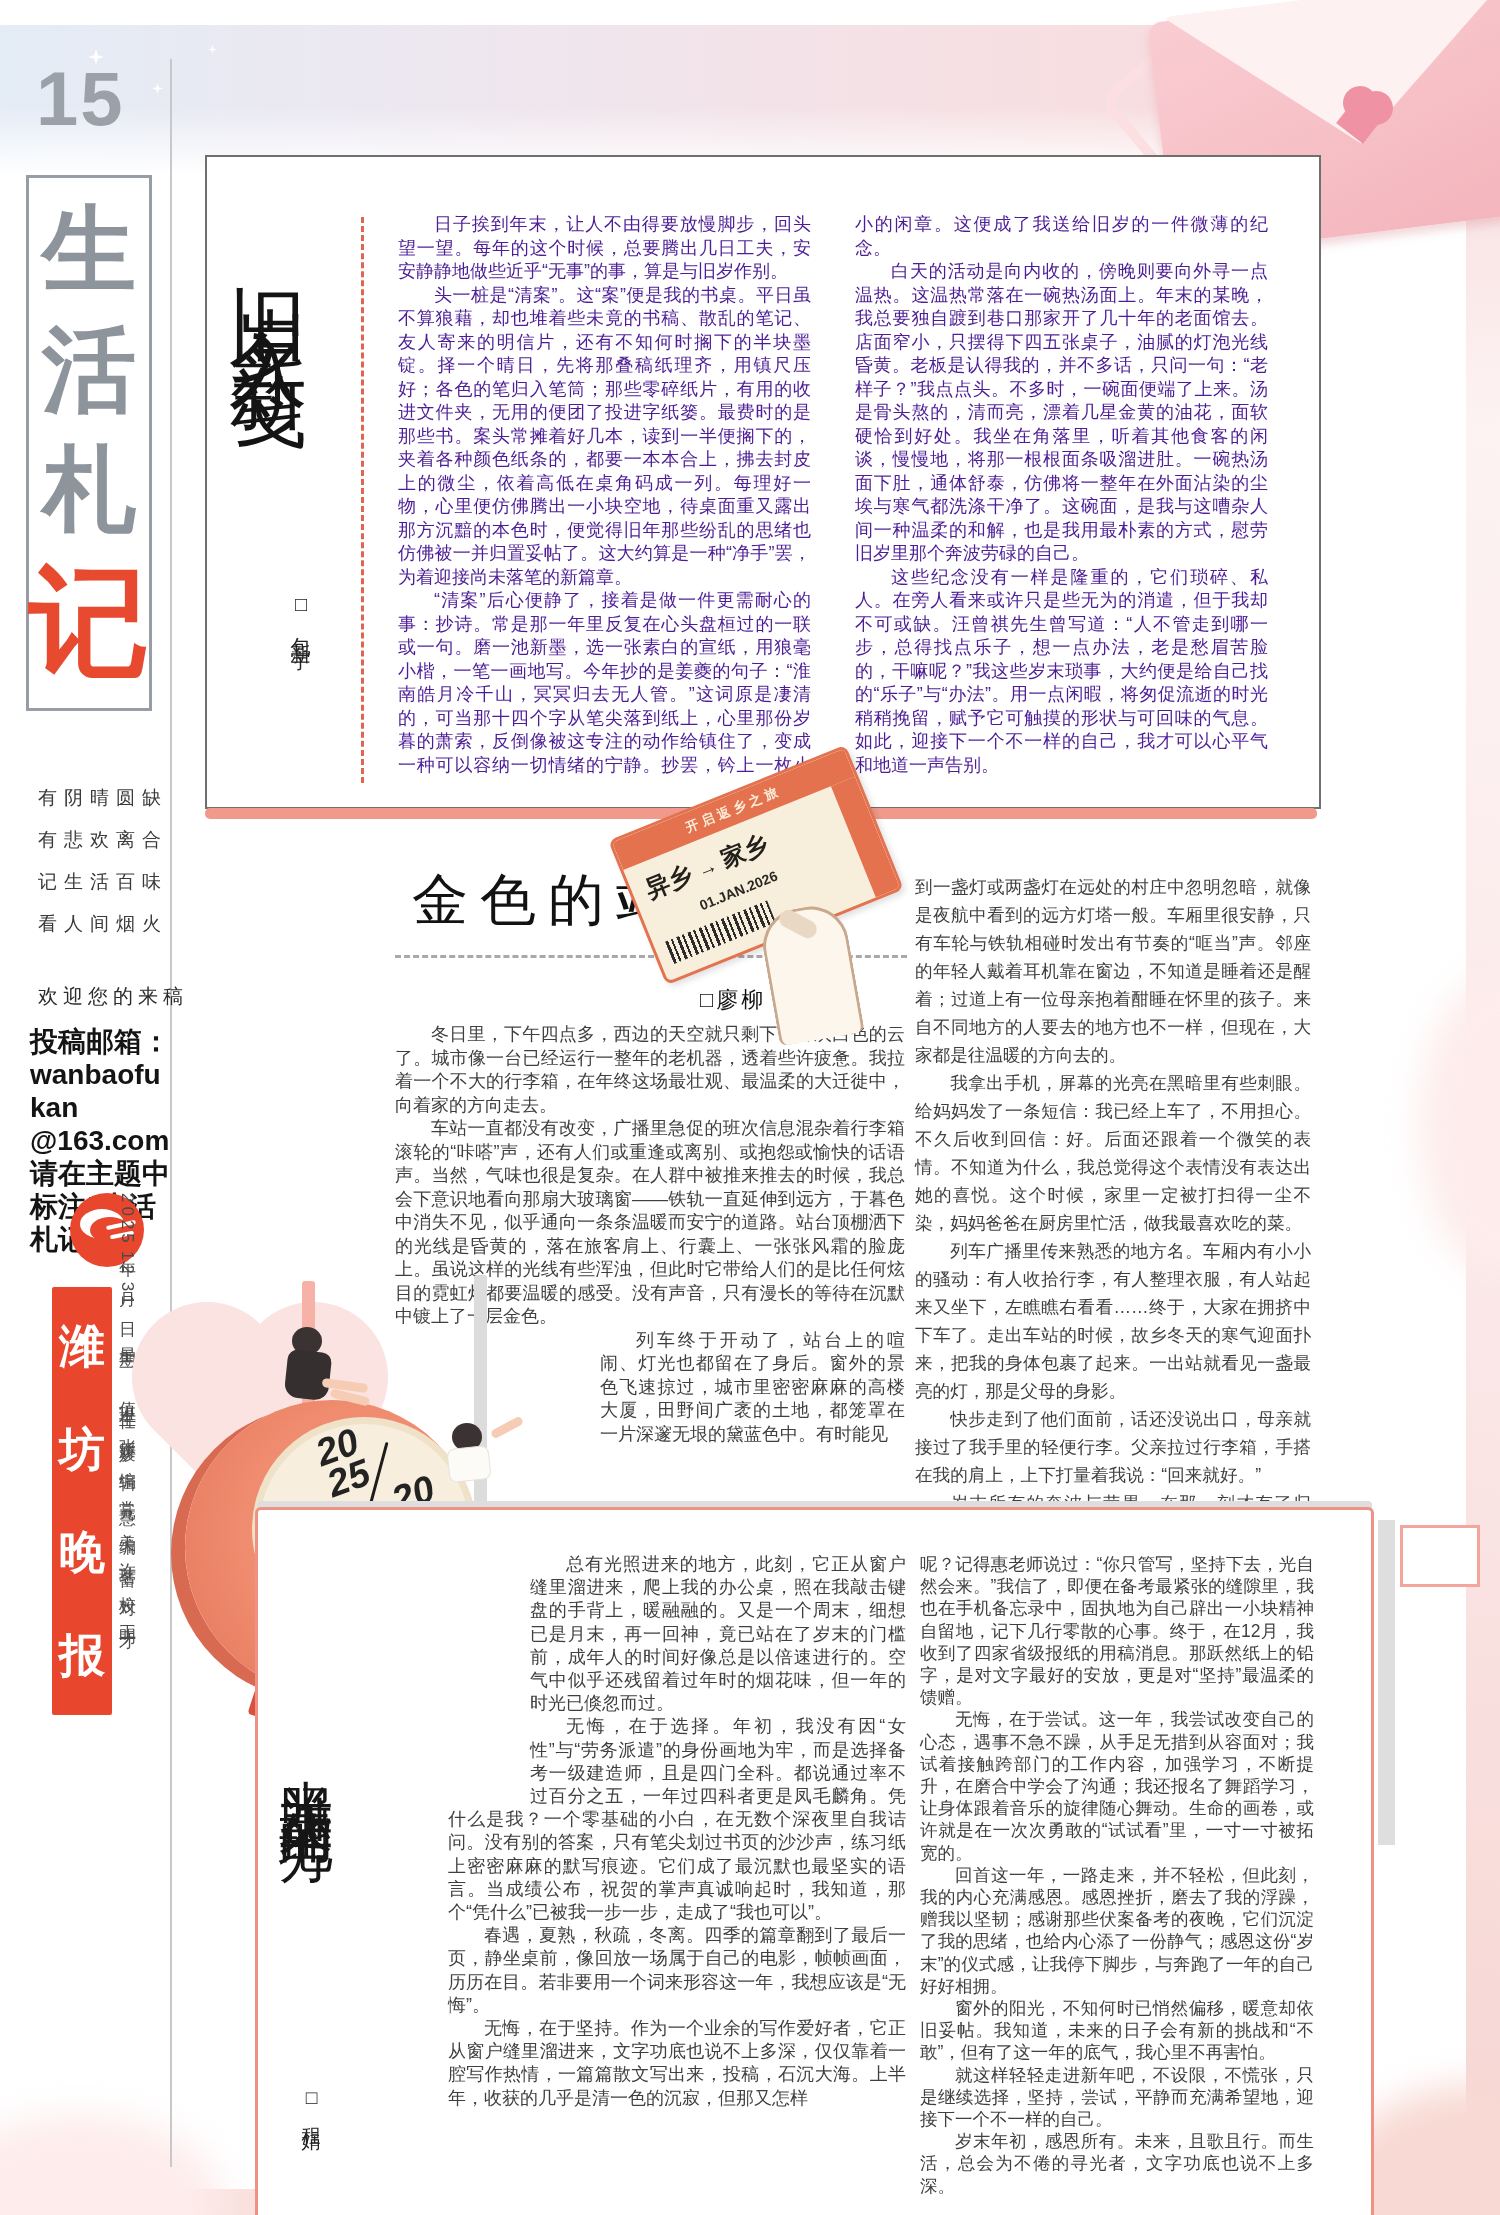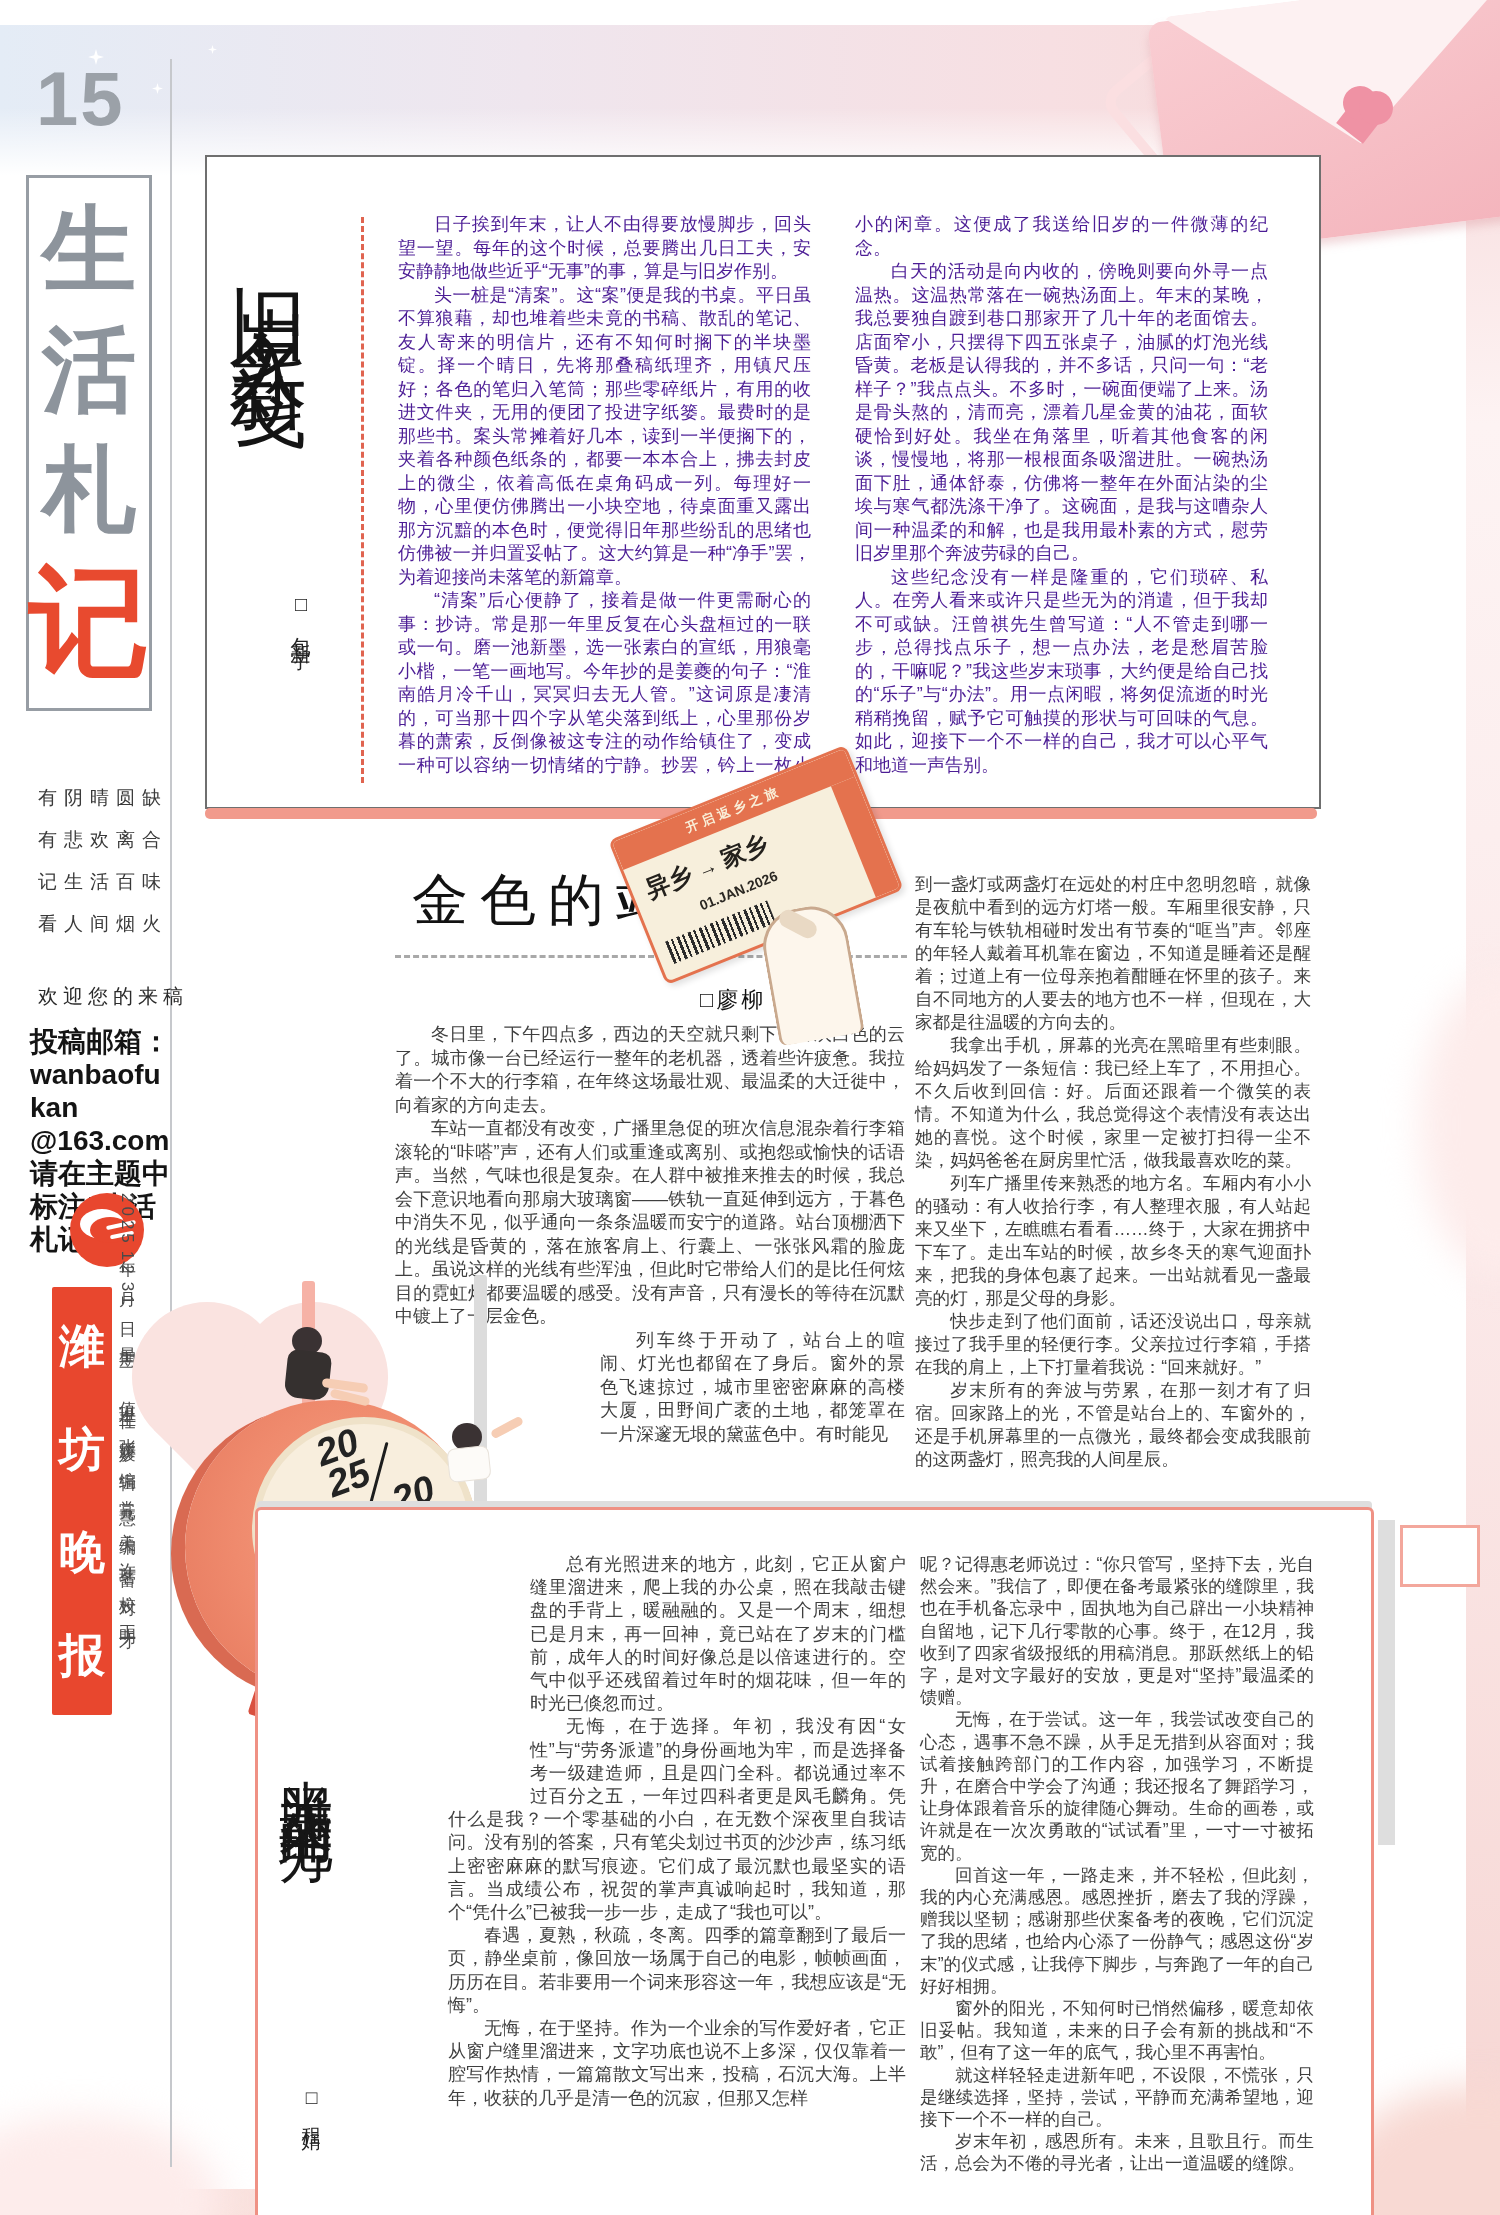--- a/index.html
+++ b/index.html
@@ -59,21 +59,21 @@
   .body-text p{margin:0;text-indent:2em;}
   .body-text p.cont{text-indent:0;}
   .body-text p.clock-indent{margin-left:205px;}
   
   .band1{left:205px;top:783px;width:1112px;height:11px;background:#f19a8c;border-radius:5px;}
   
   .a2-title{left:412px;top:838px;font-size:56px;font-weight:500;color:#121212;letter-spacing:12px;}
   .a2-dash{left:395px;top:930px;width:512px;height:0;border-top:3px dashed #a9a9a9;}
   .a2-author{left:700px;top:960px;font-size:22px;color:#111;letter-spacing:3px;}
   .a2-col1{left:395px;top:998px;width:510px;font-size:18px;line-height:23.5px;text-align:justify;color:#3f3f3f;}
-  .a2-col2{left:915px;top:848px;width:396px;font-size:17.6px;line-height:23px;text-align:justify;color:#3f3f3f;}
+  .a2-col2{left:915px;top:848px;width:396px;font-size:17.6px;line-height:28px;text-align:justify;color:#3f3f3f;}
   
   .ticket-wrap{left:618px;top:742px;width:300px;height:280px;}
   
   .a3-box{left:255px;top:1482px;width:1113px;height:707px;border:3px solid #ef9184;border-radius:6px;
     background:#ffffff;box-shadow:0 -8px 0 -2px #dedede;}
   .a3-title{left:280px;top:1712px;writing-mode:vertical-rl;font-size:54px;font-weight:500;color:#161616;
     letter-spacing:8px;line-height:1;}
   .a3-author{left:298px;top:2062px;writing-mode:vertical-rl;font-size:19px;color:#222;letter-spacing:5px;}
   .a3-col1{left:448px;top:1528px;width:458px;font-size:18px;line-height:23.2px;text-align:justify;color:#3f3f3f;}
   .a3-col1::before{content:"";float:left;width:82px;height:235px;}
@@ -281,16 +281,16 @@
       <p>无悔，在于选择。年初，我没有因“女性”与“劳务派遣”的身份画地为牢，而是选择备考一级建造师，且是四门全科。都说通过率不过百分之五，一年过四科者更是凤毛麟角。凭什么是我？一个零基础的小白，在无数个深夜里自我诘问。没有别的答案，只有笔尖划过书页的沙沙声，练习纸上密密麻麻的默写痕迹。它们成了最沉默也最坚实的语言。当成绩公布，祝贺的掌声真诚响起时，我知道，那个“凭什么”已被我一步一步，走成了“我也可以”。</p>
       <p>春遇，夏熟，秋疏，冬离。四季的篇章翻到了最后一页，静坐桌前，像回放一场属于自己的电影，帧帧画面，历历在目。若非要用一个词来形容这一年，我想应该是“无悔”。</p>
       <p>无悔，在于坚持。作为一个业余的写作爱好者，它正从窗户缝里溜进来，文字功底也说不上多深，仅仅靠着一腔写作热情，一篇篇散文写出来，投稿，石沉大海。上半年，收获的几乎是清一色的沉寂，但那又怎样</p>
     </div>
   <div class="abs a3-col2 body-text">
       <p class="cont">呢？记得惠老师说过：“你只管写，坚持下去，光自然会来。”我信了，即便在备考最紧张的缝隙里，我也在手机备忘录中，固执地为自己辟出一小块精神自留地，记下几行零散的心事。终于，在12月，我收到了四家省级报纸的用稿消息。那跃然纸上的铅字，是对文字最好的安放，更是对“坚持”最温柔的馈赠。</p>
       <p>无悔，在于尝试。这一年，我尝试改变自己的心态，遇事不急不躁，从手足无措到从容面对；我试着接触跨部门的工作内容，加强学习，不断提升，在磨合中学会了沟通；我还报名了舞蹈学习，让身体跟着音乐的旋律随心舞动。生命的画卷，或许就是在一次次勇敢的“试试看”里，一寸一寸被拓宽的。</p>
       <p>回首这一年，一路走来，并不轻松，但此刻，我的内心充满感恩。感恩挫折，磨去了我的浮躁，赠我以坚韧；感谢那些伏案备考的夜晚，它们沉淀了我的思绪，也给内心添了一份静气；感恩这份“岁末”的仪式感，让我停下脚步，与奔跑了一年的自己好好相拥。</p>
       <p>窗外的阳光，不知何时已悄然偏移，暖意却依旧妥帖。我知道，未来的日子会有新的挑战和“不敢”，但有了这一年的底气，我心里不再害怕。</p>
       <p>就这样轻轻走进新年吧，不设限，不慌张，只是继续选择，坚持，尝试，平静而充满希望地，迎接下一个不一样的自己。</p>
-      <p>岁末年初，感恩所有。未来，且歌且行。而生活，总会为不倦的寻光者，让出一道温暖的缝隙。</p>
+      <p>岁末年初，感恩所有。未来，且歌且行。而生活，总会为不倦的寻光者，文字功底也说不上多深。</p>
     </div>
 
 </div>
 
 </body></html>

